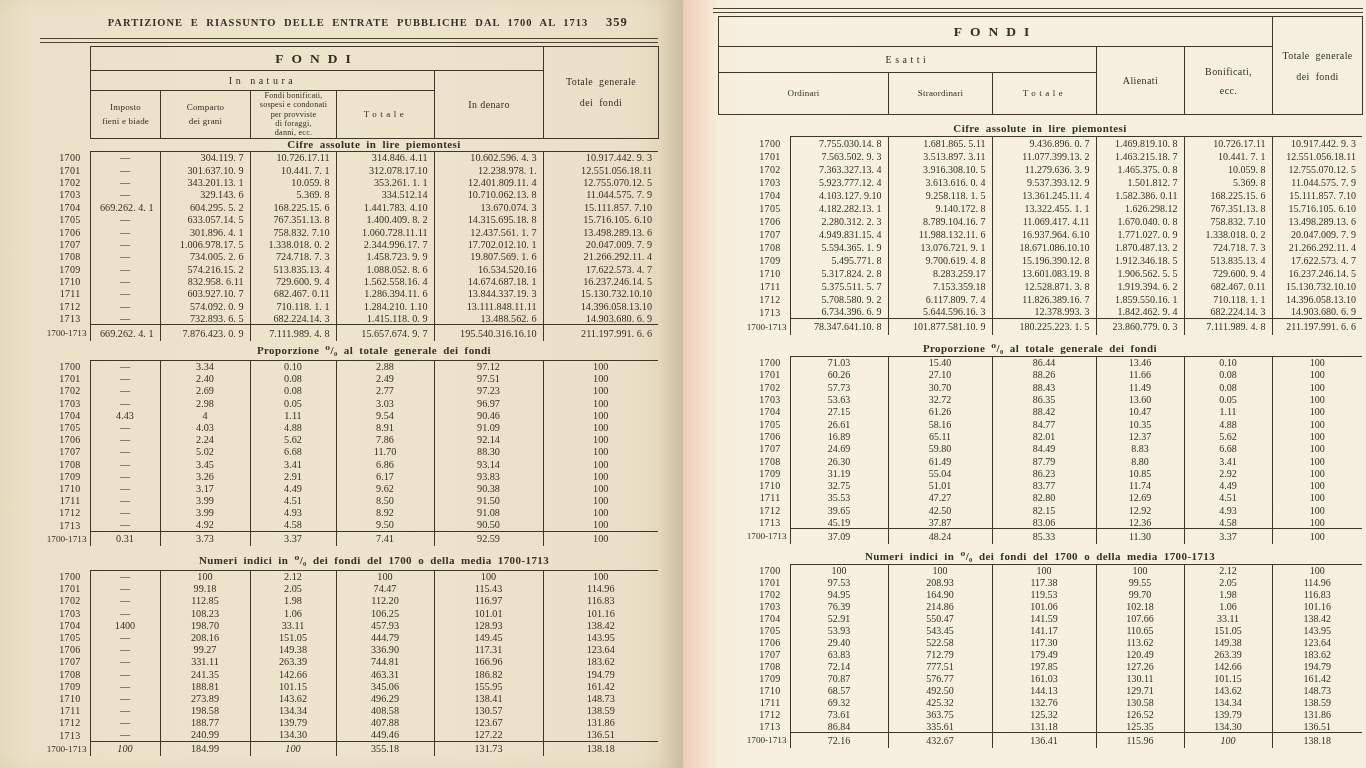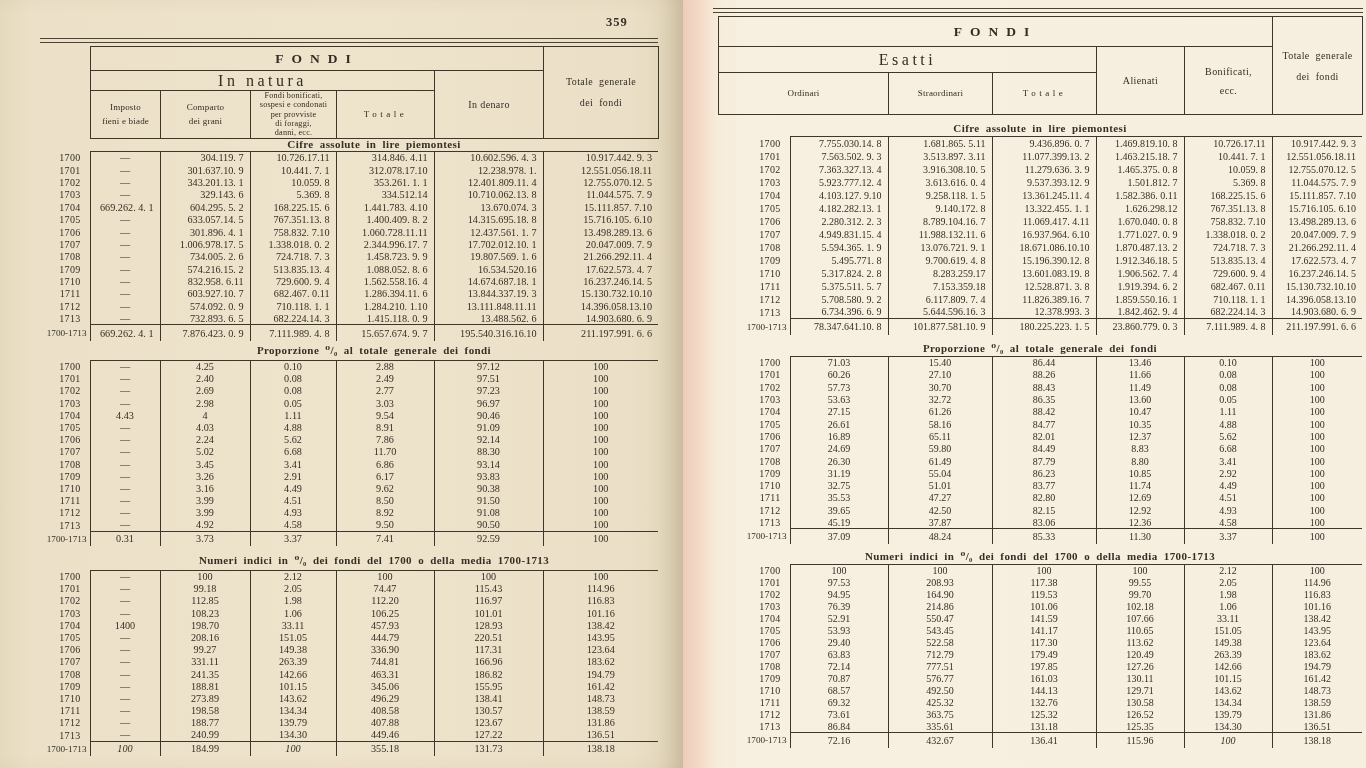--- a/index.html
+++ b/index.html
@@ -25,21 +25,21 @@
   .page-number{position:absolute;top:15px;left:606px;font-weight:bold;font-size:12.5px;letter-spacing:1px;color:#352f26;}
   .double-rule{position:absolute;height:3px;border-top:1px solid #4a4336;border-bottom:1px solid #4a4336;}
   .rule-left{top:38px;left:40px;width:618px;}
   .rule-right{top:8px;left:30px;width:650px;}
 
   table{border-spacing:0;}
   .hdr{position:absolute;border-collapse:collapse;table-layout:fixed;border:1px solid #3c362c;}
   .hdr td{padding:0;text-align:center;vertical-align:middle;overflow:hidden;}
   .c-fondi{border-bottom:1px solid #3c362c;font-weight:bold;font-size:13.5px;letter-spacing:8px;}
   .c-totgen{border-left:1px solid #3c362c;font-size:10px;line-height:2.1;white-space:pre-line;letter-spacing:.4px;word-spacing:3px;}
-  .c-group{border-bottom:1px solid #3c362c;font-size:16px;letter-spacing:3.5px;}
+  .c-group{border-bottom:1px solid #3c362c;font-size:10px;letter-spacing:3.5px;}
   .c-single{border-left:1px solid #3c362c;font-size:10px;line-height:1.9;white-space:pre-line;letter-spacing:.4px;}
   .hdr .sub{font-size:9px;line-height:1.65;white-space:pre-line;border-left:1px solid #3c362c;letter-spacing:.2px;margin-left:12px;}
   .hdr .sub.first{border-left:none;}
   .hdr .sub.small{font-size:8.2px;line-height:1.14;}
   .hdr .sub.sp{letter-spacing:3.5px;}
 
   .sec-label{position:absolute;text-align:center;font-weight:bold;font-size:11px;
     letter-spacing:.4px;word-spacing:3px;white-space:nowrap;color:#352f26;}
 
   .dt{position:absolute;border-collapse:collapse;table-layout:fixed;}
@@ -53,20 +53,21 @@
   .dt tr.media td{border-top:1px solid #3c362c;}
   .dt tr.media td.yr{border-top:none;font-size:9.2px;padding-right:3px;letter-spacing:0;}
   .dt td.it{font-style:italic;}
   .dt-left{font-size:10.2px;}
   .dt-right{font-size:10px;}
 </style>
 </head>
 <body>
 
 <div class="page page-left">
+  <div class="title-row">PARTIZIONE E RIASSUNTO DELLE ENTRATE PUBBLICHE DAL 1700 AL 1713</div>
   <div class="page-number">359</div>
   <div class="double-rule rule-left"></div>
   <div class="table-area">
       <table class="hdr" style="left:90px;top:46px;width:568px">
         <colgroup>
           <col style="width:70px">
           <col style="width:90px">
           <col style="width:86px">
           <col style="width:98px">
           <col style="width:109px">
@@ -253,21 +254,21 @@
           <col style="width:90px">
           <col style="width:86px">
           <col style="width:98px">
           <col style="width:109px">
           <col style="width:115px">
         </colgroup>
         <tbody>
           <tr style="height:12.2px">
             <td class="yr">1700</td>
             <td class="dash">—</td>
-            <td class="num">4.25</td>
+            <td class="num">3.34</td>
             <td class="num">0.10</td>
             <td class="num">2.88</td>
             <td class="num">97.12</td>
             <td class="num">100</td>
           </tr>
           <tr style="height:12.2px">
             <td class="yr">1701</td>
             <td class="dash">—</td>
             <td class="num">2.40</td>
             <td class="num">0.08</td>
@@ -343,21 +344,21 @@
             <td class="dash">—</td>
             <td class="num">3.26</td>
             <td class="num">2.91</td>
             <td class="num">6.17</td>
             <td class="num">93.83</td>
             <td class="num">100</td>
           </tr>
           <tr style="height:12.2px">
             <td class="yr">1710</td>
             <td class="dash">—</td>
-            <td class="num">3.16</td>
+            <td class="num">3.17</td>
             <td class="num">4.49</td>
             <td class="num">9.62</td>
             <td class="num">90.38</td>
             <td class="num">100</td>
           </tr>
           <tr style="height:12.2px">
             <td class="yr">1711</td>
             <td class="dash">—</td>
             <td class="num">3.99</td>
             <td class="num">4.51</td>
@@ -450,21 +451,21 @@
             <td class="num">457.93</td>
             <td class="num">128.93</td>
             <td class="num">138.42</td>
           </tr>
           <tr style="height:12.2px">
             <td class="yr">1705</td>
             <td class="dash">—</td>
             <td class="num">208.16</td>
             <td class="num">151.05</td>
             <td class="num">444.79</td>
-            <td class="num">220.51</td>
+            <td class="num">149.45</td>
             <td class="num">143.95</td>
           </tr>
           <tr style="height:12.2px">
             <td class="yr">1706</td>
             <td class="dash">—</td>
             <td class="num">99.27</td>
             <td class="num">149.38</td>
             <td class="num">336.90</td>
             <td class="num">117.31</td>
             <td class="num">123.64</td>
@@ -677,21 +678,21 @@
             <td class="money">15.196.390.12. 8</td>
             <td class="money">1.912.346.18. 5</td>
             <td class="money">513.835.13. 4</td>
             <td class="money">17.622.573. 4. 7</td>
           </tr>
           <tr style="height:13px">
             <td class="yr">1710</td>
             <td class="money">5.317.824. 2. 8</td>
             <td class="money">8.283.259.17</td>
             <td class="money">13.601.083.19. 8</td>
-            <td class="money">1.906.562. 7. 4</td>
+            <td class="money">1.906.562. 5. 5</td>
             <td class="money">729.600. 9. 4</td>
             <td class="money">16.237.246.14. 5</td>
           </tr>
           <tr style="height:13px">
             <td class="yr">1711</td>
             <td class="money">5.375.511. 5. 7</td>
             <td class="money">7.153.359.18</td>
             <td class="money">12.528.871. 3. 8</td>
             <td class="money">1.919.394. 6. 2</td>
             <td class="money">682.467. 0.11</td>

